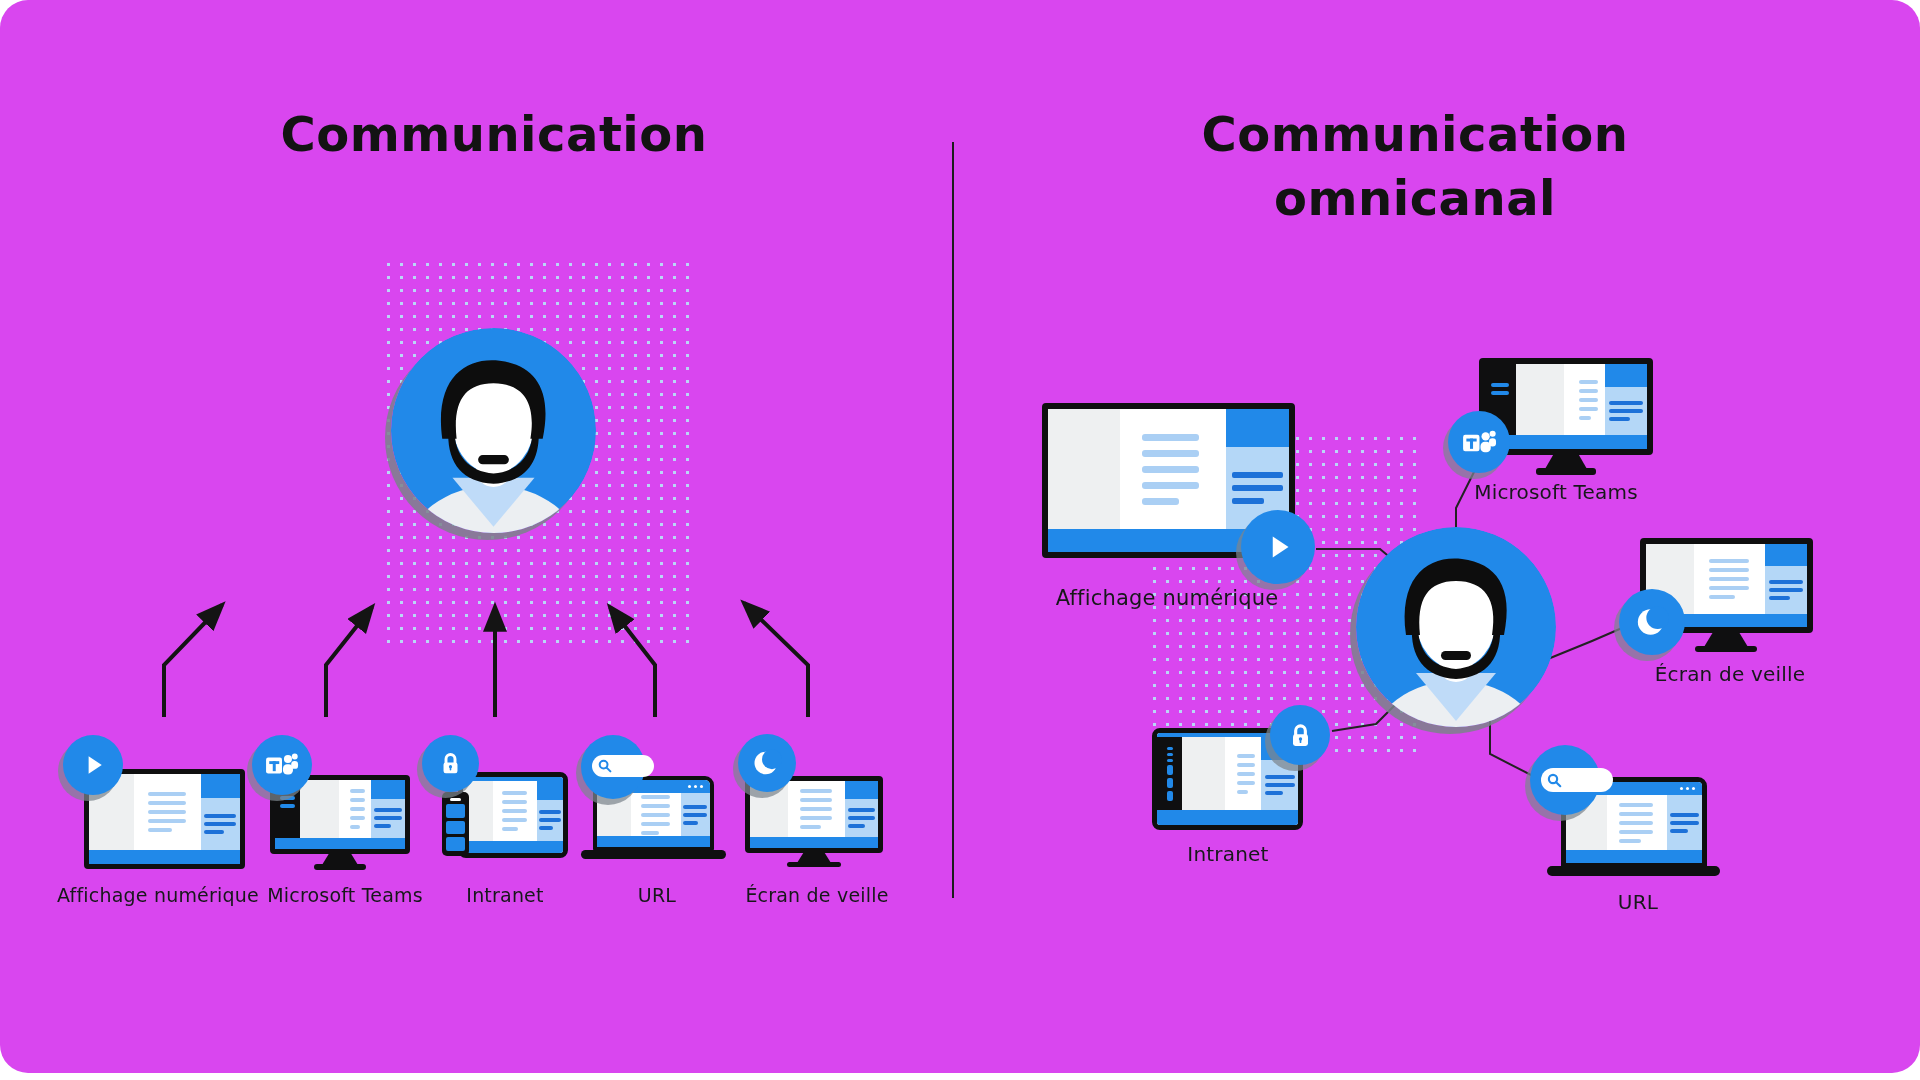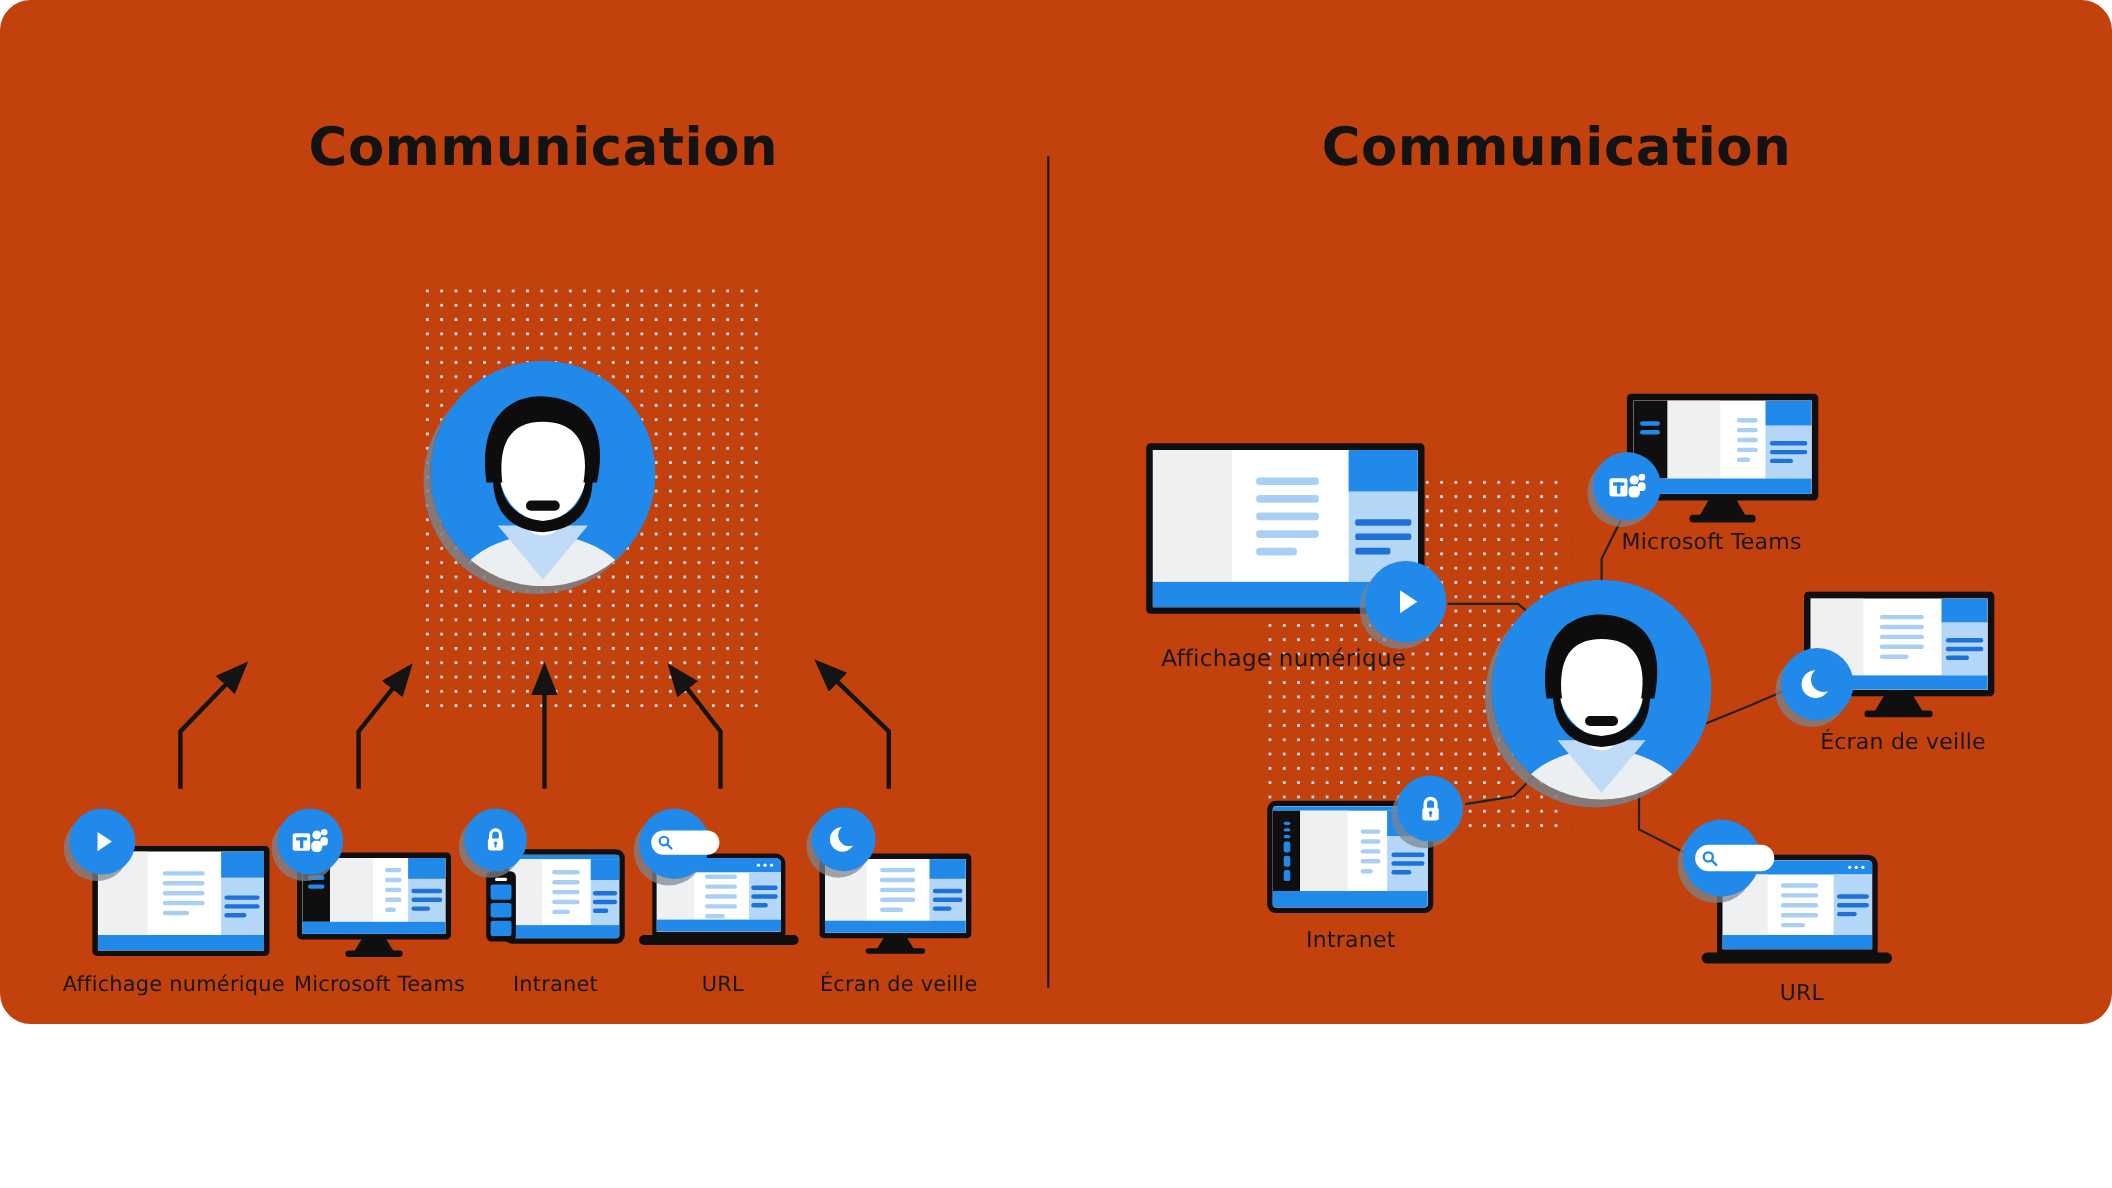--- a/index.html
+++ b/index.html
@@ -1,17 +1,17 @@
 <!DOCTYPE html>
 <html><head>
 <meta charset="utf-8">
 <style>
   html,body{margin:0;padding:0;background:#ffffff;width:1920px;height:1080px;overflow:hidden;
     font-family:"DejaVu Sans","Liberation Sans",sans-serif;}
-  #canvas{position:absolute;left:0;top:0;width:1920px;height:931px;background:#c2410c;
+  #canvas{position:absolute;left:0;top:0;width:1920px;height:1073px;background:#d946ef;
     border-radius:28px;overflow:hidden;}
   .title{position:absolute;top:102px;transform:translateX(-50%);text-align:center;
     font-size:48px;line-height:1.34;font-weight:700;color:#131313;letter-spacing:0.5px;z-index:6;white-space:nowrap;}
   #divider{position:absolute;left:952px;top:142px;width:2px;height:756px;background:#1b1b1b;z-index:1;}
   .dots{position:absolute;z-index:1;
     background-image:radial-gradient(circle,#b9d7f6 1.6px,transparent 1.7px);
     background-size:13px 13px;}
   #svg-layer{position:absolute;left:0;top:0;z-index:2;}
   .avatar{position:absolute;border-radius:50%;box-shadow:-6px 7px 0 rgba(122,130,138,0.85);z-index:4;}
   .avatar svg{display:block;width:100%;height:100%;}
@@ -60,20 +60,21 @@
 </head>
 <body>
 
 <div id="canvas">
 
   <div class="title" style="left:494px;">
     <div>Communication</div>
   </div>
   <div class="title" style="left:1415px;">
     <div>Communication</div>
+    <div>omnicanal</div>
   </div>
 
   <div id="divider"></div>
 
   <div class="dots" style="left:382px;top:258px;width:310px;height:385px;"></div>
   <div class="dots" style="left:1148px;top:432px;width:278px;height:326px;"></div>
 
   <svg id="svg-layer" width="1920" height="1080">
     <defs>
       <marker id="ah" markerWidth="9" markerHeight="8" refX="6.2" refY="3" orient="auto">

